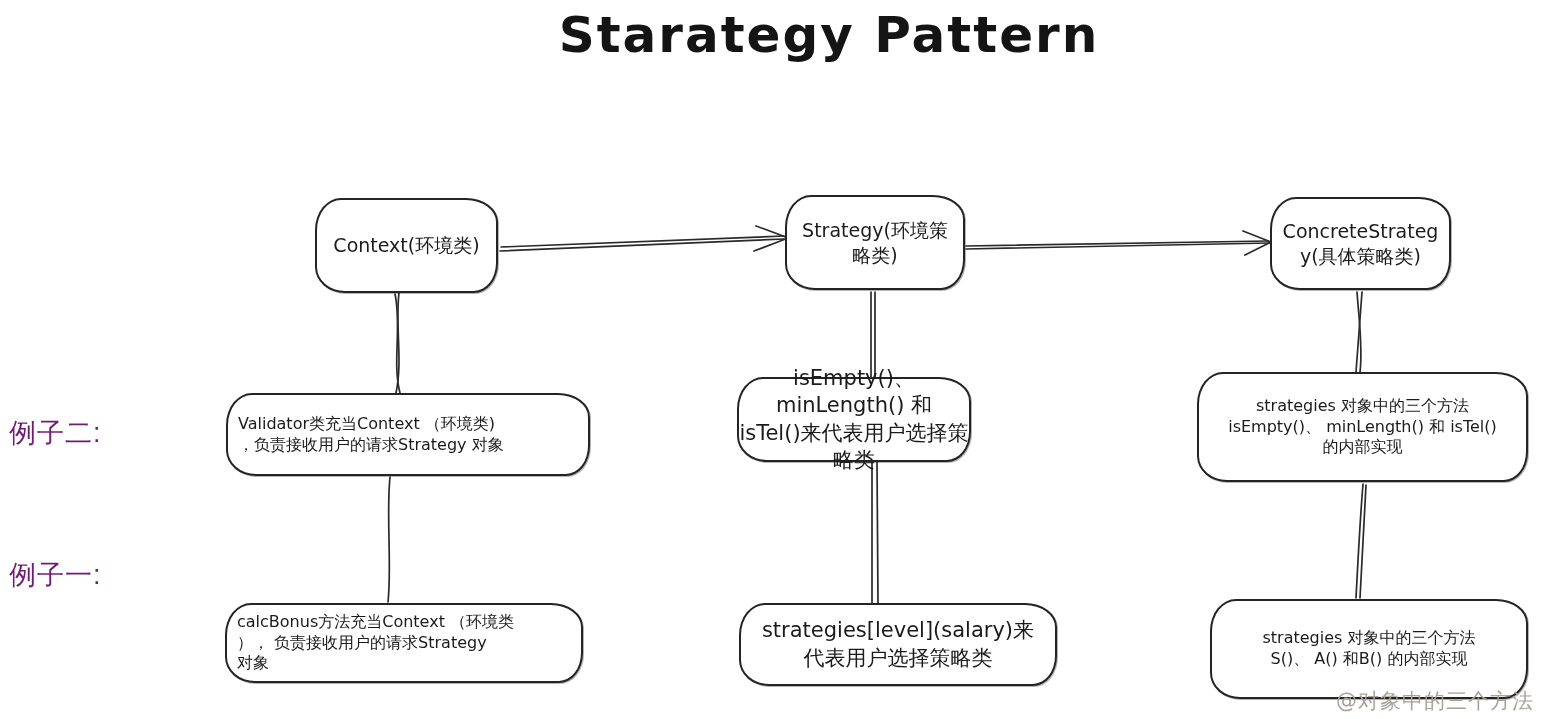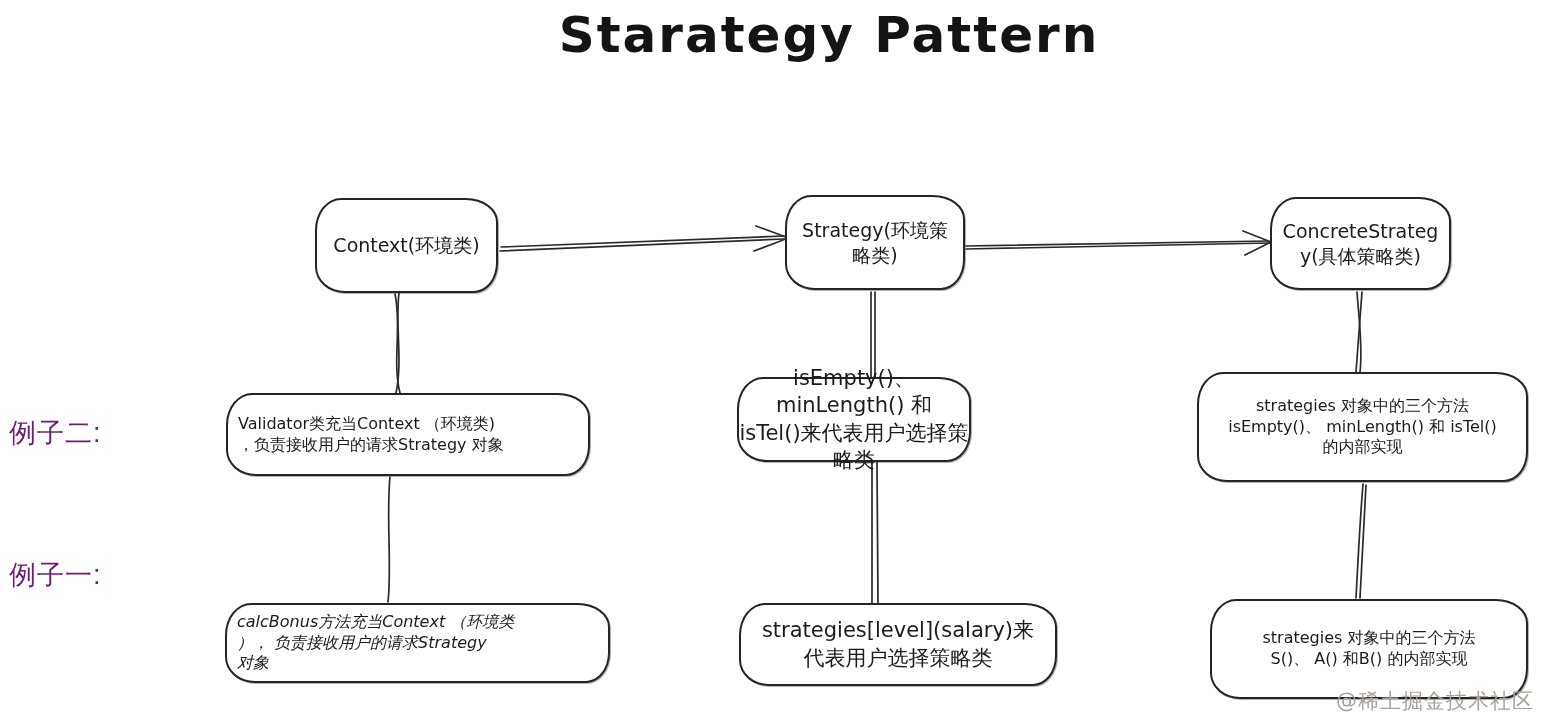--- a/index.html
+++ b/index.html
@@ -114,25 +114,25 @@
 
   <div class="node fs21" style="left:737px; top:377px; width:234px; height:85px;">isEmpty()、 minLength() 和
 isTel()来代表用户选择策略类</div>
 
   <div class="node fs20" style="left:1197px; top:372px; width:331px; height:110px;">strategies 对象中的三个方法
 isEmpty()、 minLength() 和 isTel()
 的内部实现</div>
 
   <div class="row-label" style="left:9px; top:557px;">例子一:</div>
 
-  <div class="node align-left fs20" style="left:225px; top:603px; width:385px; height:80px;font-style:italic;">calcBonus方法充当Context （环境类
+  <div class="node align-left fs20" style="left:225px; top:603px; width:358px; height:80px;">calcBonus方法充当Context （环境类
 ）， 负责接收用户的请求Strategy
 对象</div>
 
   <div class="node fs21" style="left:739px; top:603px; width:318px; height:83px;">strategies[level](salary)来
 代表用户选择策略类</div>
 
   <div class="node fs20" style="left:1210px; top:599px; width:318px; height:100px;">strategies 对象中的三个方法
 S()、 A() 和B() 的内部实现</div>
 
-  <div class="watermark">@稀土掘金技术社区</div>
+  <div class="watermark">@对象中的三个方法</div>
 
 </div>
 
 </body></html>

